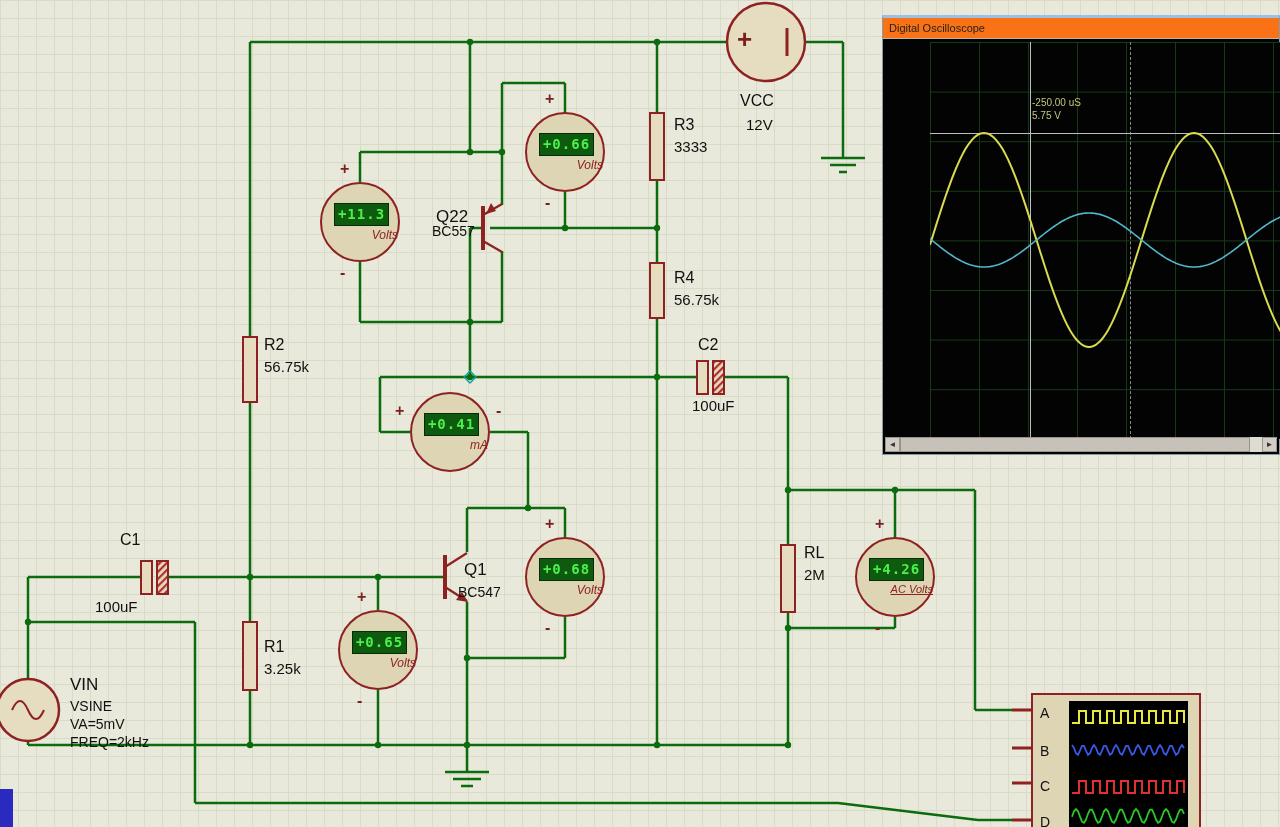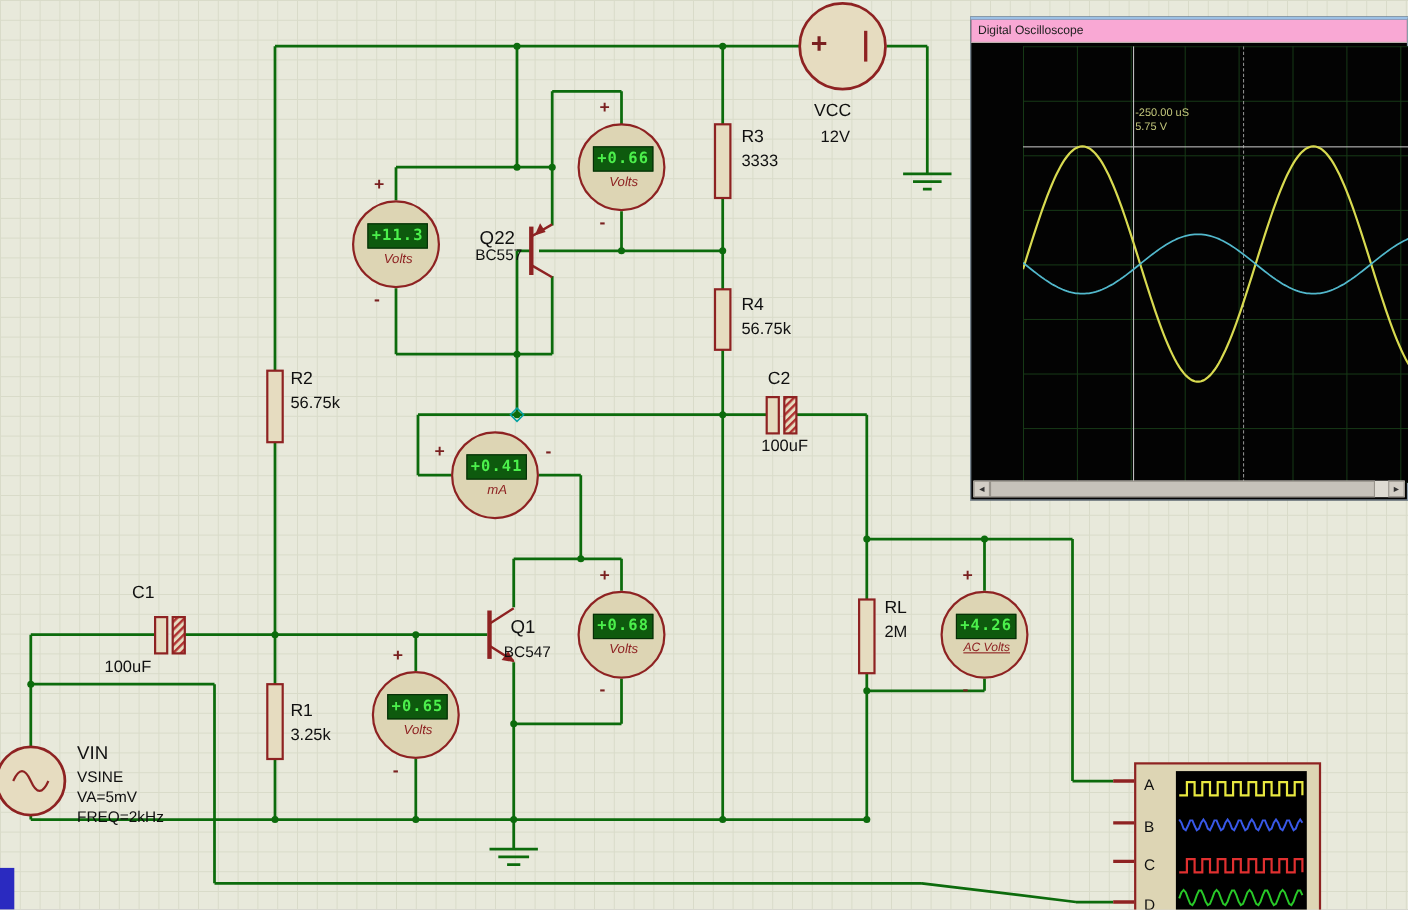--- a/index.html
+++ b/index.html
@@ -23,32 +23,32 @@
     position:absolute;width:80px;height:80px;border-radius:50%;
     box-sizing:border-box;border:2.5px solid #8e2222;background:#ddd5b4;z-index:2;
   }
   .meter .lcd{
     position:absolute;left:12px;top:19px;width:53px;height:21px;
     background:#0e5a0e;border:1px solid #062c06;color:#4cf04c;
     font-family:"DejaVu Sans Mono",monospace;font-weight:bold;font-size:14px;
     text-align:center;line-height:21px;letter-spacing:1px;
   }
   .meter .unit{
-    position:absolute;left:4px;right:0;top:44px;text-align:center;
+    position:absolute;left:4px;right:0;top:44px;text-align:right;
     color:#8e2222;font-style:italic;font-size:12px;
   }
   .meter .unit.small{font-size:11px;text-decoration:underline;}
   
   .osc{
     position:absolute;left:882px;top:15px;width:398px;height:440px;z-index:5;
     background:#030303;border:1px solid #8a9aa8;border-top:3px solid #9cc0e4;
     box-sizing:border-box;
   }
   .osc-title{
-    height:21px;background:#f9a8d4;border-bottom:1px solid #b8b4ac;
+    height:21px;background:#f97316;border-bottom:1px solid #b8b4ac;
     font-size:11px;color:#222;padding:4px 12px 0 6px;box-sizing:border-box;
   }
   .osc-screen{
     position:absolute;left:2px;top:24px;width:392px;height:397px;
     background-color:#030303;
     background-image:
       linear-gradient(#163916 1px,transparent 1px),
       linear-gradient(90deg,#163916 1px,transparent 1px);
     background-size:49px 49.6px;
     overflow:hidden;

